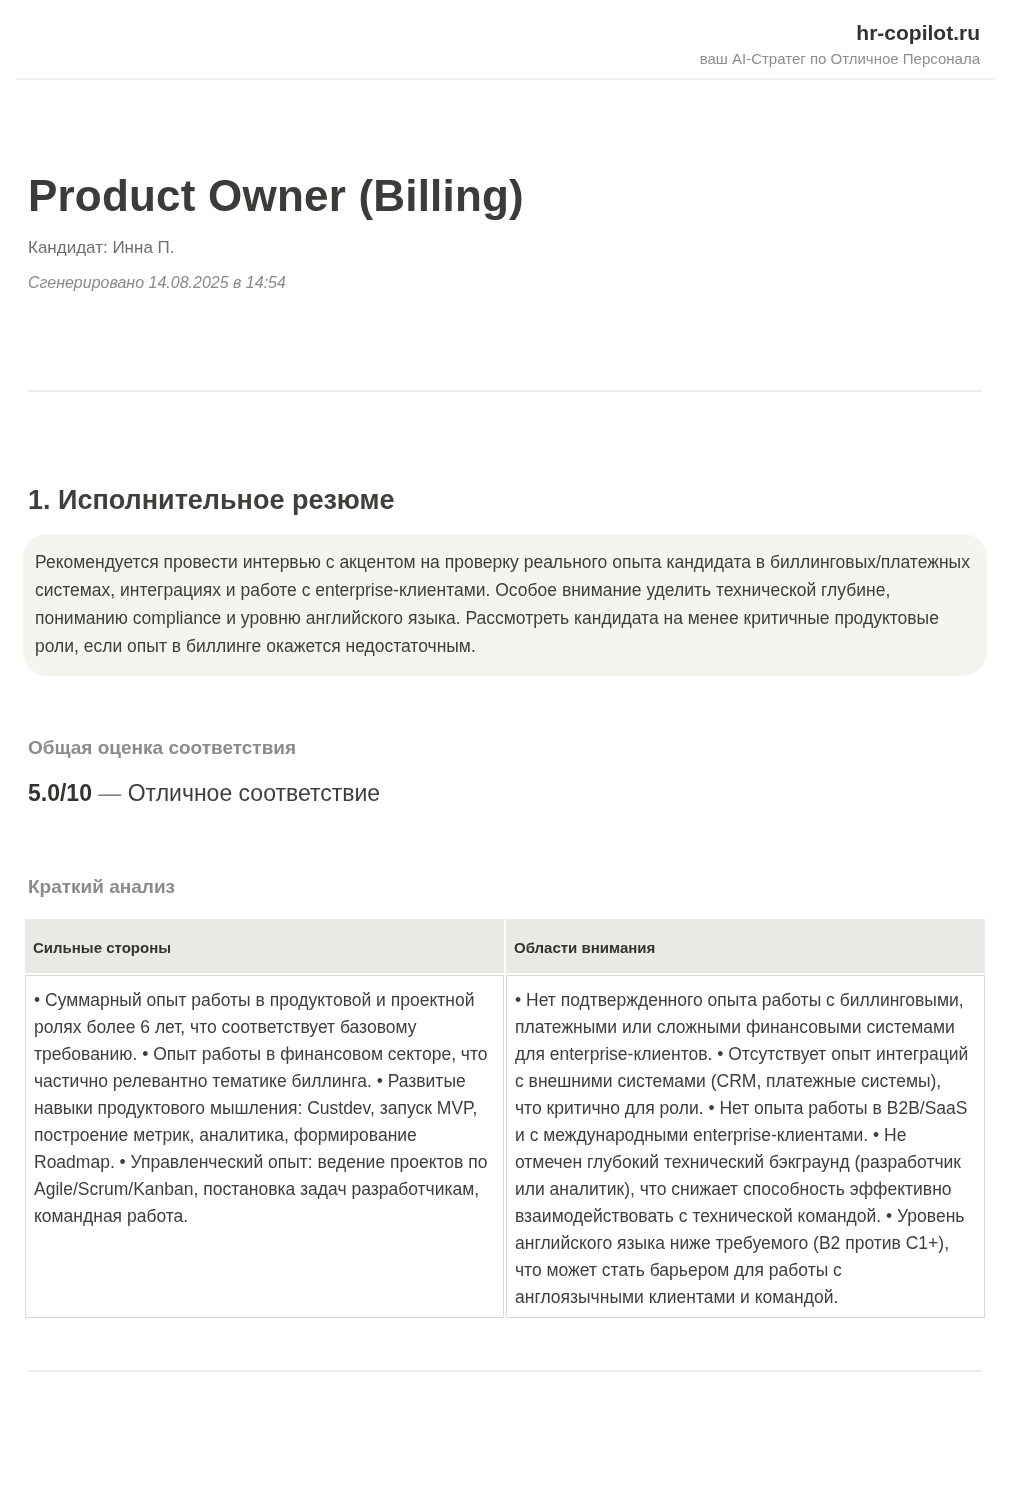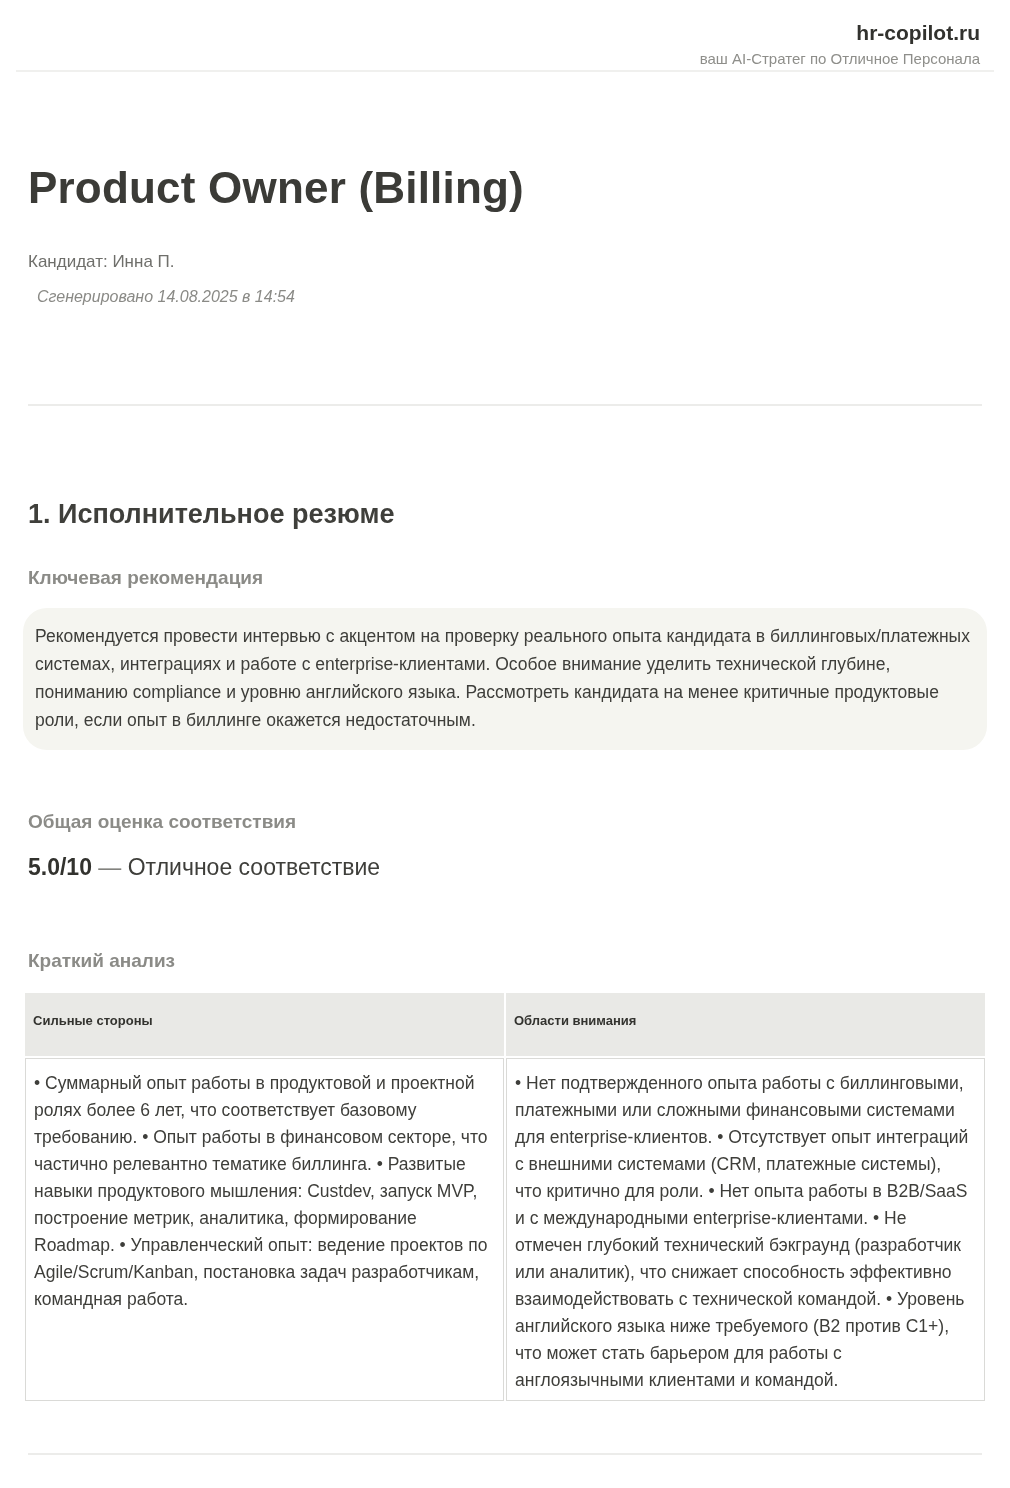--- a/index.html
+++ b/index.html
@@ -8,21 +8,21 @@
     min-height: 1488px;
     margin: 0 auto;
     font-family: "Liberation Sans", "DejaVu Sans", sans-serif;
     color: #3b3b37;
     -webkit-font-smoothing: antialiased;
   }
 
   
   .site-header {
     margin: 0 16px;
-    padding: 20px 14px 0 0;
+    padding: 20px 14px 8px 0;
     border-bottom: 2px solid #f0f0ee;
     text-align: right;
   }
   .brand {
     font-size: 21px;
     font-weight: bold;
     color: #32322e;
     line-height: 26px;
   }
   .tagline {
@@ -37,26 +37,26 @@
 
   .report-title {
     margin: 90px 0 0;
     font-size: 44px;
     line-height: 52px;
     font-weight: bold;
     color: #3b3b37;
     letter-spacing: 0.2px;
   }
   .candidate-line {
-    margin: 38px 0 0;
+    margin: 16px 0 0;
     font-size: 17px;
     color: #6f6f6b;
   }
   .generated-line {
-    margin: 16px 9px 0;
+    margin: 16px 0 0;
     font-size: 16px;
     font-style: italic;
     color: #8a8a86;
   }
 
   .rule {
     border: none;
     border-top: 2px solid #ececea;
     margin: 98px 0 0;
   }
@@ -100,25 +100,25 @@
   
   .analysis-table {
     width: calc(100% + 10px);
     margin: 18px -5px 0;
     border-collapse: separate;
     border-spacing: 2px;
     table-layout: fixed;
   }
   .analysis-table th {
     background: #e9e9e6;
-    font-size: 13px;
+    font-size: 15px;
     font-weight: bold;
     color: #33332f;
     text-align: left;
-    padding: 20px 12px 28px 8px;
+    padding: 20px 12px 17px 8px;
     width: 50%;
   }
   .analysis-table td {
     border: 1px solid #dadad7;
     vertical-align: top;
     font-size: 17.5px;
     line-height: 27px;
     color: #3e3e3a;
     padding: 11px 14px 6px 8px;
   }
@@ -134,21 +134,20 @@
 <main class="page">
 
   <h1 class="report-title">Product Owner (Billing)</h1>
   <p class="candidate-line">Кандидат: Инна П.</p>
   <p class="generated-line">Сгенерировано 14.08.2025 в 14:54</p>
 
   <hr class="rule">
 
   <h2 class="h2">1. Исполнительное резюме</h2>
 
-  <h3 class="h3">Ключевая рекомендация</h3>
   <div class="recommendation-box">
     <span>Рекомендуется провести интервью с акцентом на проверку реального опыта кандидата в биллинговых/платежных системах, интеграциях и работе с enterprise-клиентами. Особое внимание уделить технической глубине, пониманию compliance и уровню английского языка. Рассмотреть кандидата на менее критичные продуктовые роли, если опыт в биллинге окажется недостаточным.</span>
   </div>
 
   <h3 class="h3 score-heading">Общая оценка соответствия</h3>
   <p class="score-line">
     <strong class="score-value">5.0/10</strong>
     <span class="score-separator">—</span>
     <span class="score-label">Отличное соответствие</span>
   </p>

